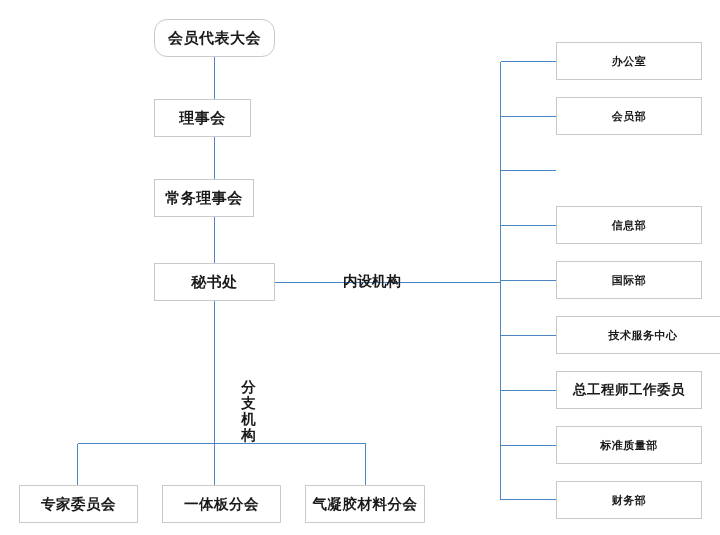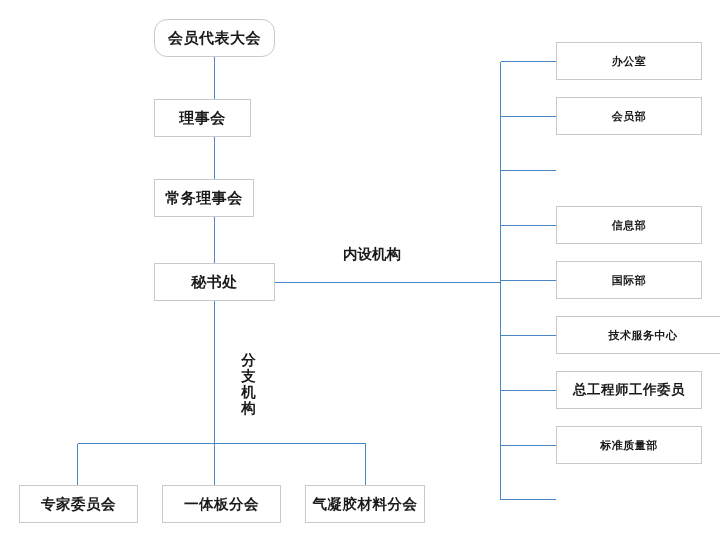--- a/index.html
+++ b/index.html
@@ -50,20 +50,21 @@
   .node.dept-long {
     font-size: 13.5px;
   }
   .axis-label {
     position: absolute;
     color: #1a1a1a;
     font-weight: bold;
     font-size: 14.5px;
     z-index: 3;
     background: transparent;
+    margin-top: 27px;
   }
   .axis-label.horizontal {
     white-space: nowrap;
   }
   .axis-label.vertical {
     width: 17px;
     line-height: 16px;
     text-align: center;
     word-break: break-all;
   }
@@ -112,18 +113,19 @@
   <div class="axis-label horizontal" style="left:343px; top:245px;">内设机构</div>
   <div class="axis-label vertical" style="left:240px; top:352px;">分支机构</div>
 
   <div class="node dept" style="left:556px; top:42px; width:146px; height:38px;">办公室</div>
   <div class="node dept" style="left:556px; top:97px; width:146px; height:38px;">会员部</div>
   <div class="node dept" style="left:556px; top:206px; width:146px; height:38px;">信息部</div>
   <div class="node dept" style="left:556px; top:261px; width:146px; height:38px;">国际部</div>
   <div class="node dept" style="left:556px; top:316px; width:174px; height:38px;">技术服务中心</div>
   <div class="node dept-long" style="left:556px; top:371px; width:146px; height:38px;">总工程师工作委员</div>
   <div class="node dept" style="left:556px; top:426px; width:146px; height:38px;">标准质量部</div>
+  <div class="node dept" style="left:556px; top:481px; width:146px; height:38px;">财务部</div>
 
   <div class="node branch" style="left:19px; top:485px; width:119px; height:38px;">专家委员会</div>
   <div class="node branch" style="left:162px; top:485px; width:119px; height:38px;">一体板分会</div>
   <div class="node branch" style="left:305px; top:485px; width:120px; height:38px;">气凝胶材料分会</div>
 
 </div>
 
 </body></html>

